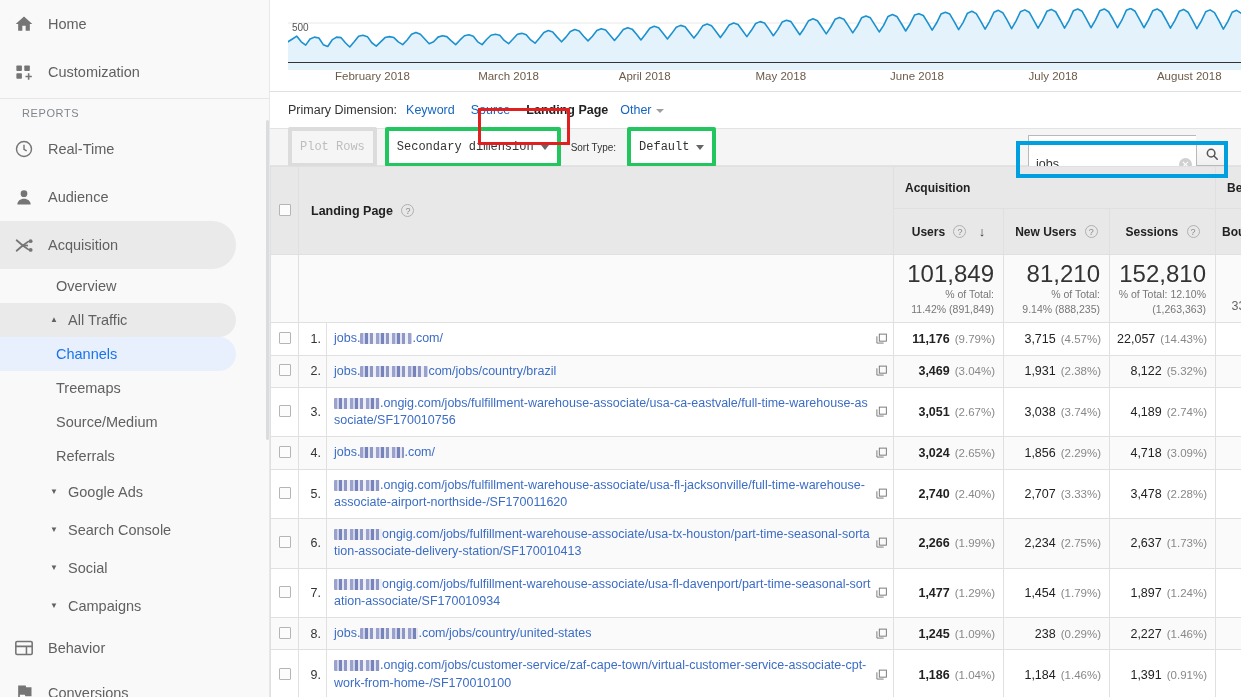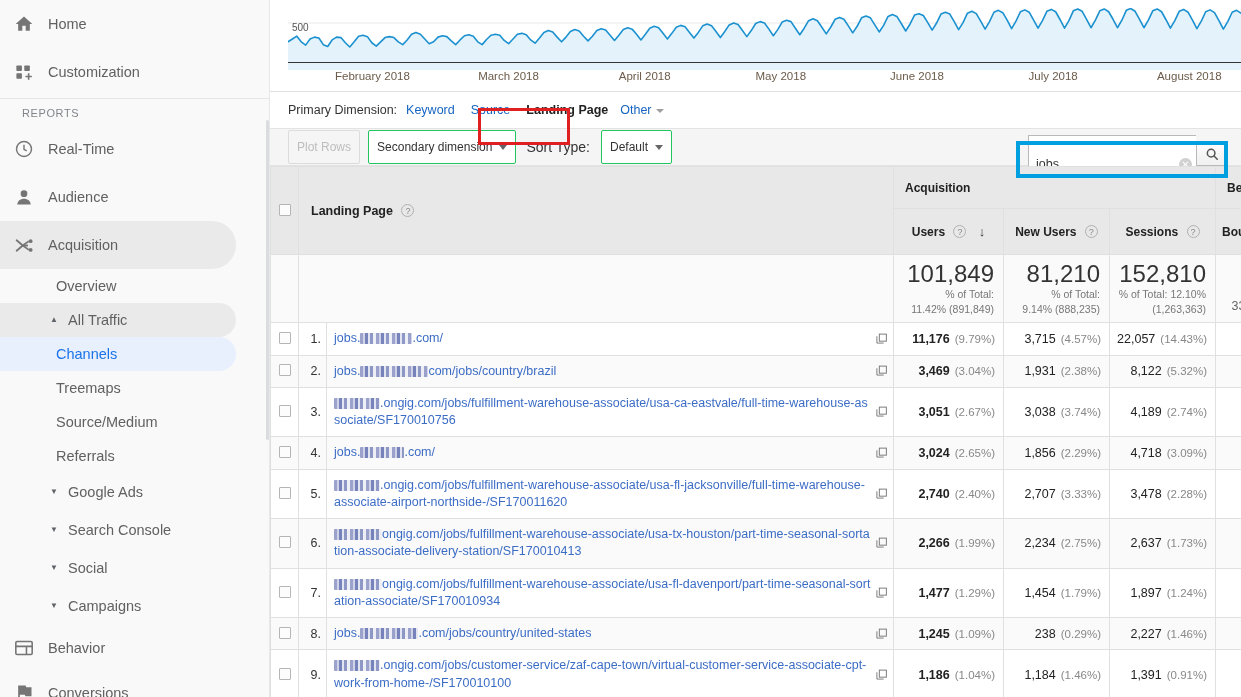--- a/index.html
+++ b/index.html
@@ -133,33 +133,33 @@
     position: relative;
     height: 38px;
     background: #f5f5f5;
     border-top: 1px solid #e3e3e3;
     border-bottom: 1px solid #e3e3e3;
     display: flex; align-items: center;
     padding-left: 18px;
     gap: 8px;
   }
   .btn {
-    height: 24px; border: 1px solid #22c55e; background: #fff;
+    height: 24px; border: 4px solid #22c55e; background: #fff;
     border-radius: 2px; font-size: 12px; color: #333;
     display: inline-flex; align-items: center; padding: 16px 8px;
-    font-family: Liberation Sans, sans-serif;
+    font-family: Liberation Mono, monospace;
     white-space: nowrap;
   }
   .btn.disabled { color: #bdbdbd; border-color: #dcdcdc; background:#f5f5f5; }
   .btn .dd {
     margin-left: 7px; width: 0; height: 0;
     border-left: 4px solid transparent; border-right: 4px solid transparent;
     border-top: 5px solid #666;
   }
-  .sort-label { font-size: 14px; color: #333; margin: 0 3px 0 2px; }
+  .sort-label { font-size: 10px; color: #333; margin: 0 3px 0 2px; }
 
   #search-wrap {
     position: absolute; right: 13px; top: 6px;
     display: flex; align-items: center;
   }
   #search-input-box {
     width: 168px; height: 37px;
     border: 1px solid #b9b9b9; background: #fff;
     display: flex; align-items: flex-end; padding: 0 4px 0 7px;
     border-right: none;

